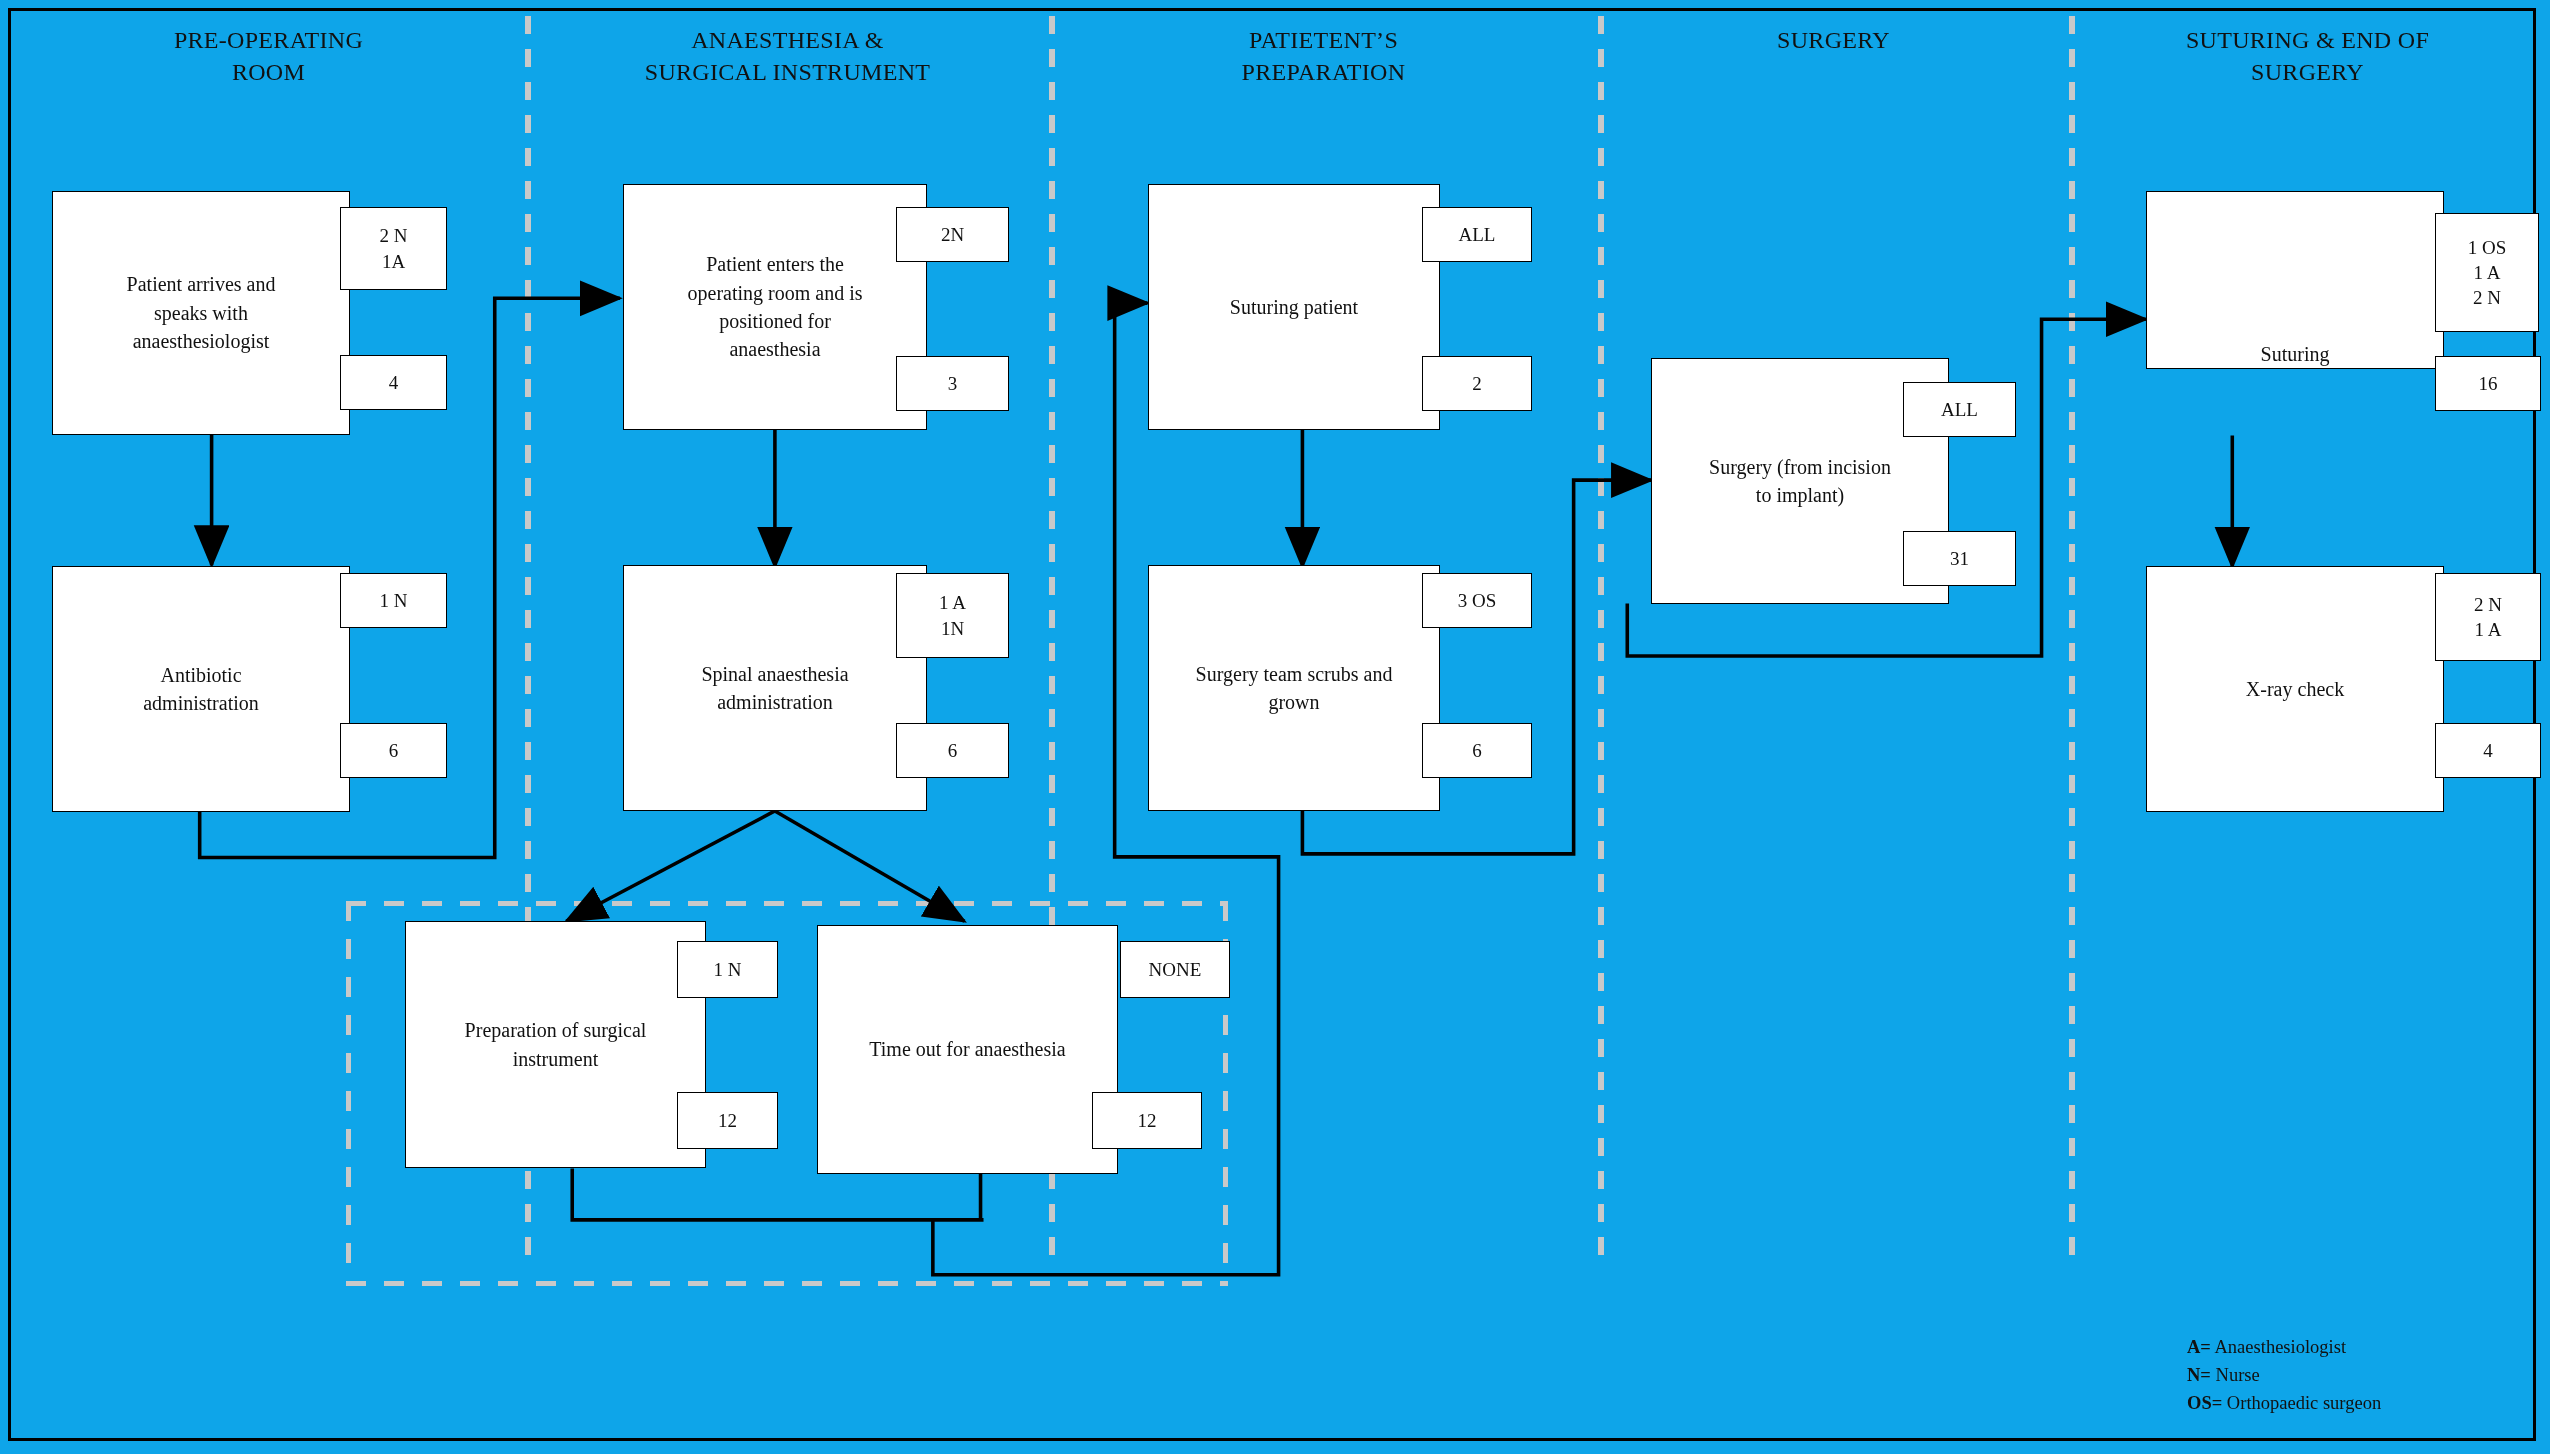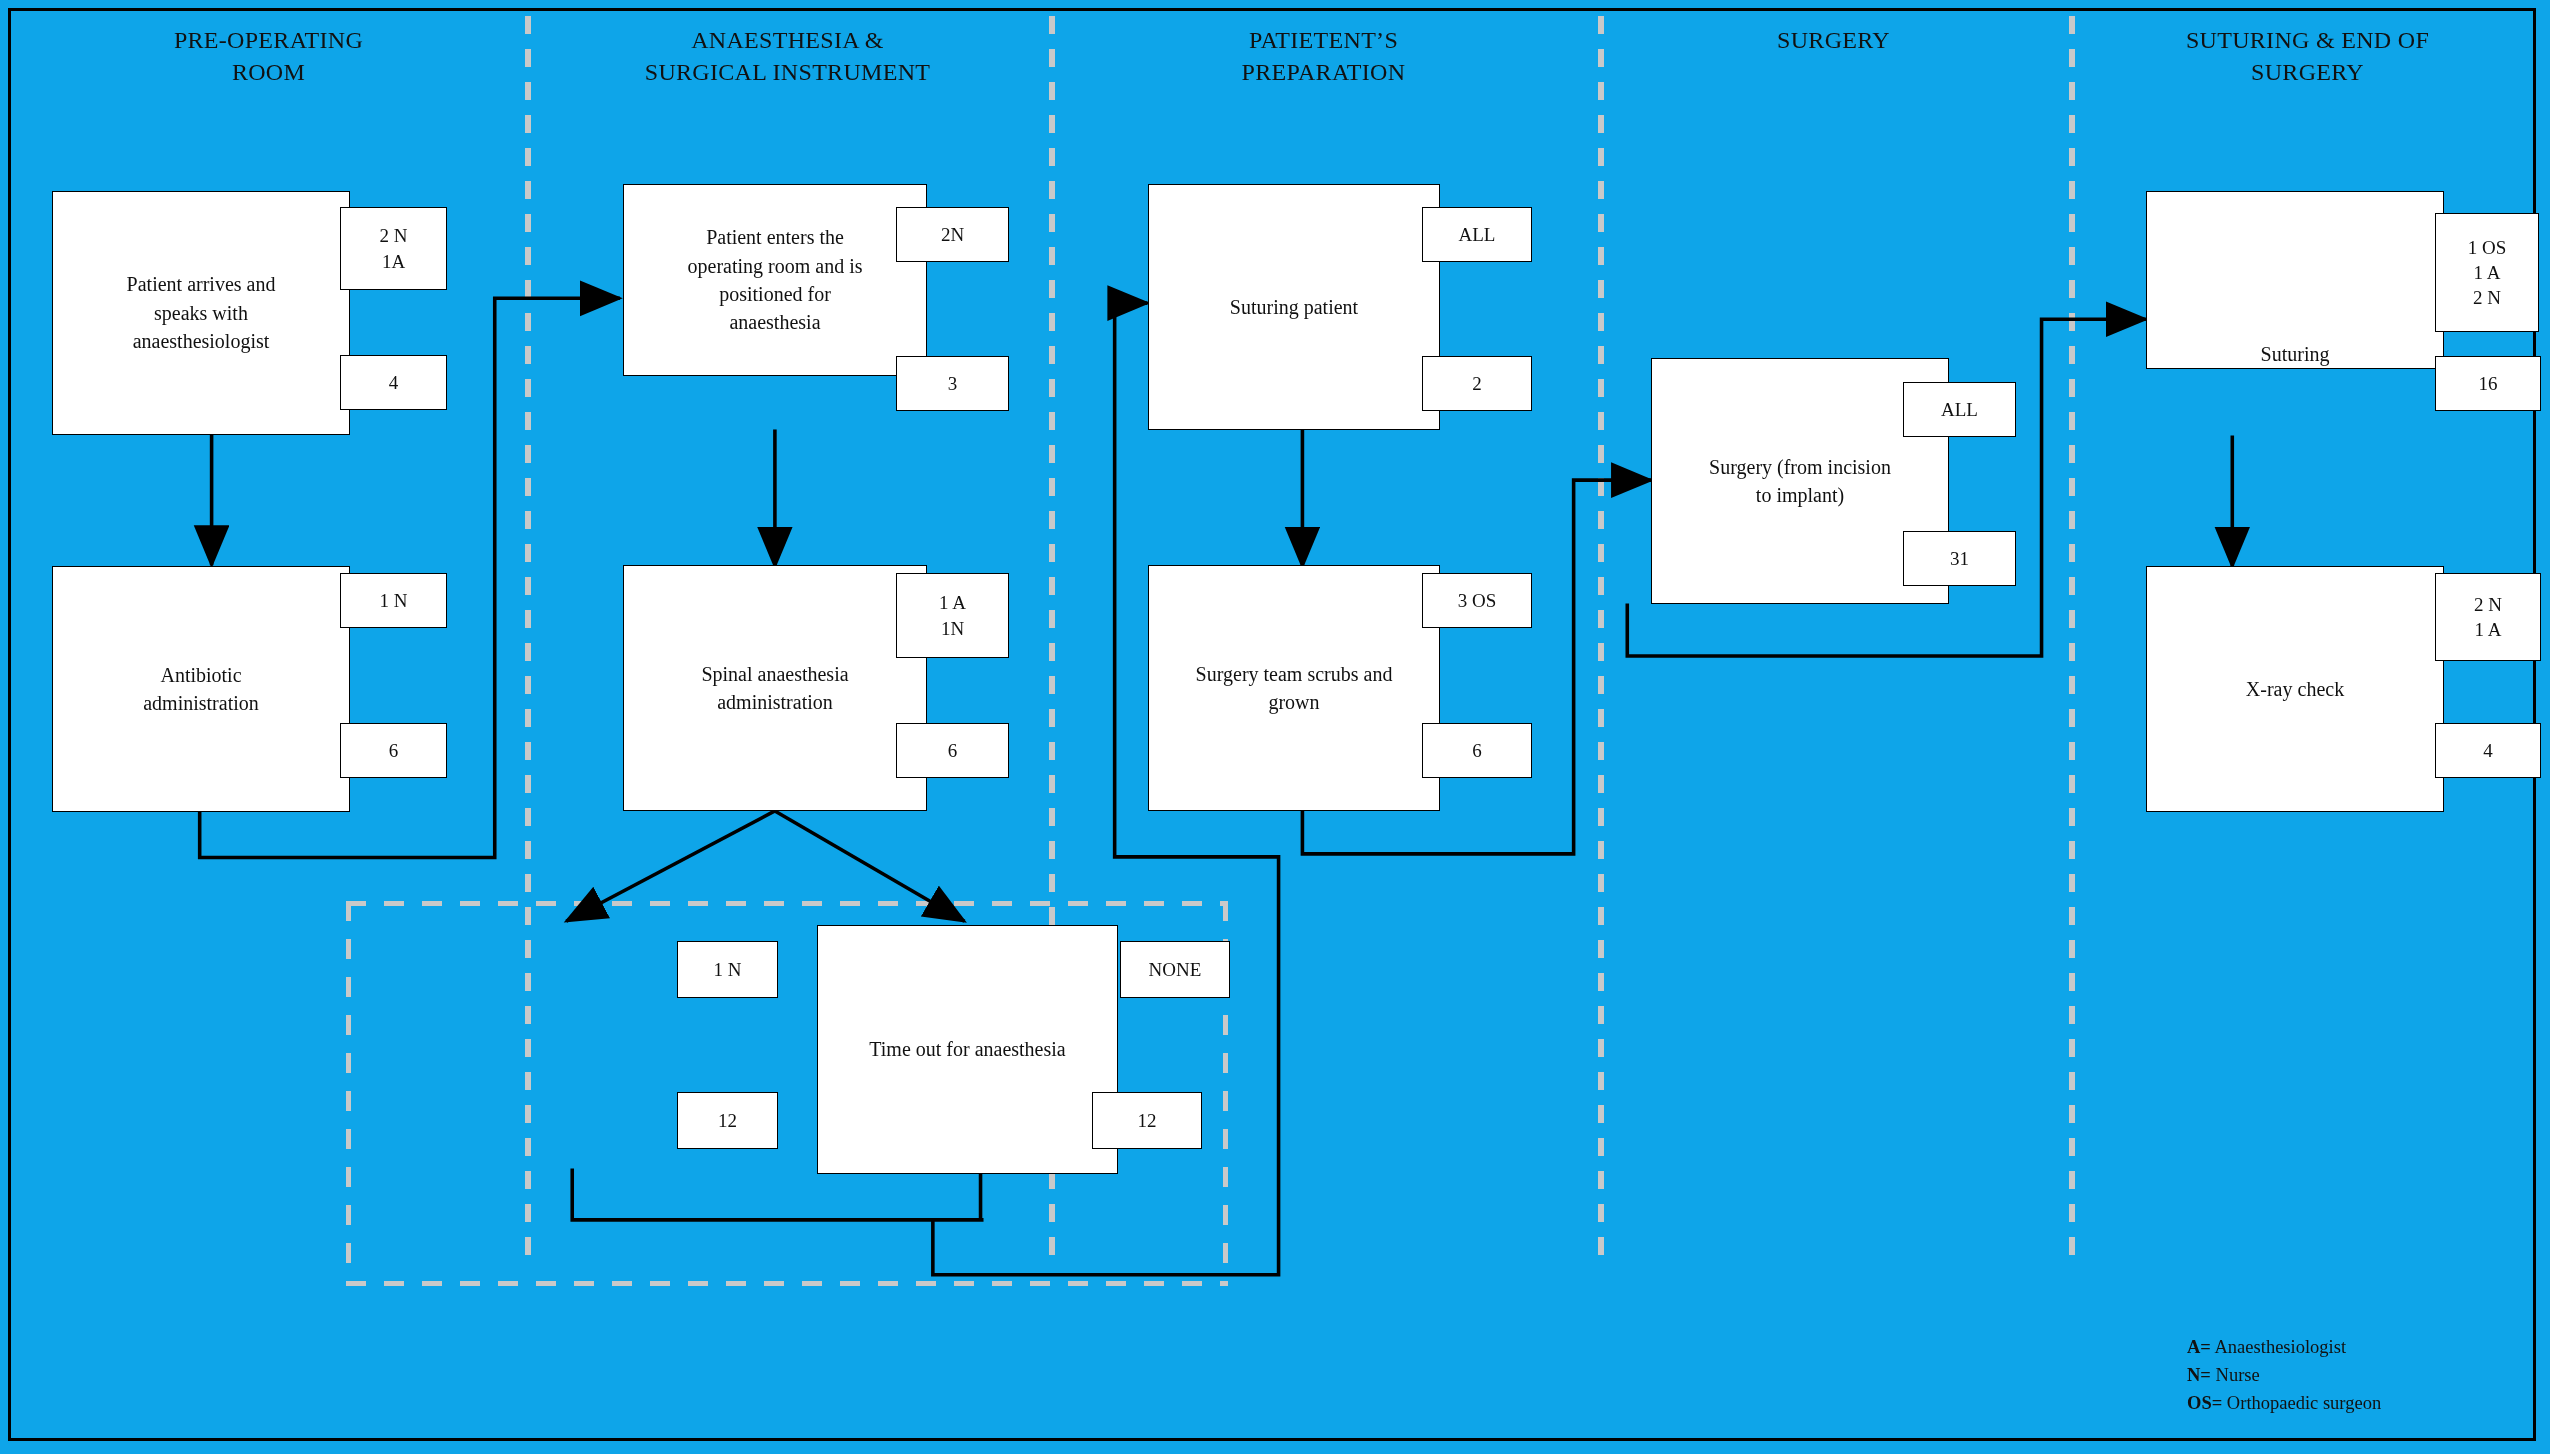--- a/index.html
+++ b/index.html
@@ -100,40 +100,43 @@
     <div class="node" style="left:52px;top:566px;width:298px;height:246px;">
       <div class="label">Antibiotic<br>administration</div>
     </div>
     <div class="badge" style="left:340px;top:573px;width:107px;height:55px;">
       <div class="btext">1 N</div>
     </div>
     <div class="badge" style="left:340px;top:723px;width:107px;height:55px;">
       <div class="btext">6</div>
     </div>
 
-    <div class="node" style="left:623px;top:184px;width:304px;height:192px;">
+    <div class="node" style="left:623px;top:184px;width:304px;height:246px;">
       <div class="label">Patient enters the<br>operating room and is<br>positioned for<br>anaesthesia</div>
     </div>
     <div class="badge" style="left:896px;top:207px;width:113px;height:55px;font-family:Liberation Serif, serif;">
       <div class="btext">2N</div>
     </div>
     <div class="badge" style="left:896px;top:356px;width:113px;height:55px;">
       <div class="btext">3</div>
     </div>
 
     <div class="node" style="left:623px;top:565px;width:304px;height:246px;">
       <div class="label">Spinal anaesthesia<br>administration</div>
     </div>
     <div class="badge" style="left:896px;top:573px;width:113px;height:85px;">
       <div class="btext">1 A<br>1N</div>
     </div>
     <div class="badge" style="left:896px;top:723px;width:113px;height:55px;">
       <div class="btext">6</div>
     </div>
 
+    <div class="node" style="left:405px;top:921px;width:301px;height:247px;">
+      <div class="label">Preparation of surgical<br>instrument</div>
+    </div>
     <div class="badge" style="left:677px;top:941px;width:101px;height:57px;">
       <div class="btext">1 N</div>
     </div>
     <div class="badge" style="left:677px;top:1092px;width:101px;height:57px;">
       <div class="btext">12</div>
     </div>
 
     <div class="node" style="left:817px;top:925px;width:301px;height:249px;">
       <div class="label">Time out for anaesthesia</div>
     </div>

